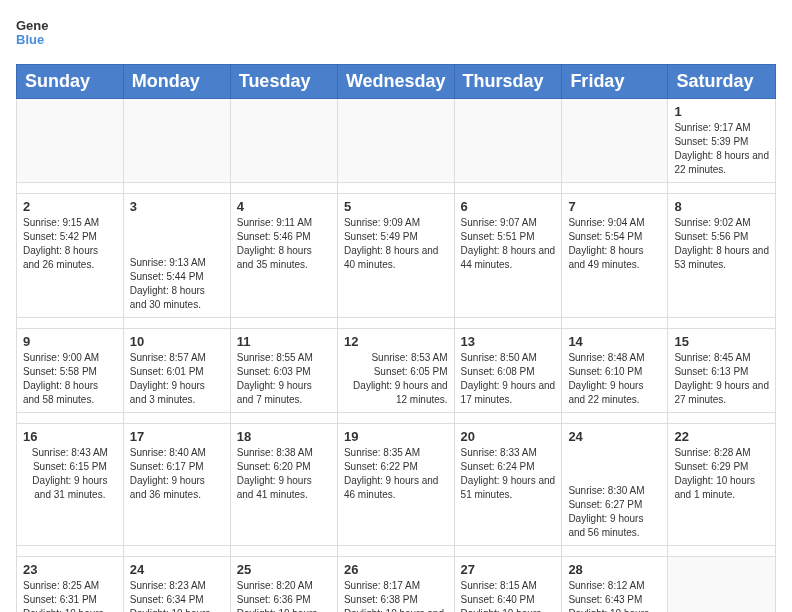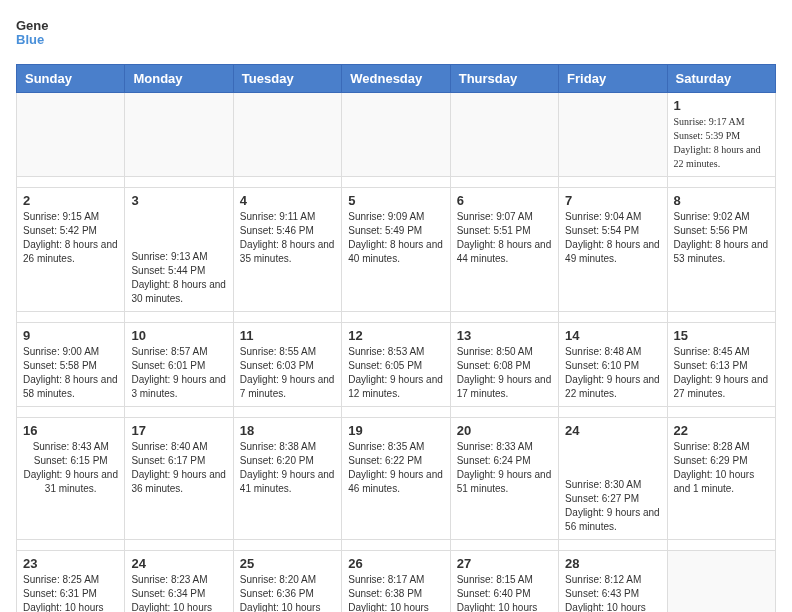--- a/index.html
+++ b/index.html
@@ -35,21 +35,21 @@
       font-weight: 300;
     }
     .calendar {
       width: 100%;
       border-collapse: collapse;
       border: 1px solid #ccc;
     }
     .calendar thead tr th {
       background-color: #4a7fcb;
       color: #fff;
-      font-size: 13px;
+      font-size: 18px;
       font-weight: bold;
       text-align: left;
       padding: 6px 8px;
       border: 1px solid #3a6ab8;
     }
     .calendar tbody tr td {
       vertical-align: top;
       border: 1px solid #ddd;
       padding: 5px 6px;
       width: calc(100% / 7);
@@ -110,21 +110,21 @@
   <tbody id="calendar-body">
   <tr>
         <td class="empty"></td>
         <td class="empty"></td>
         <td class="empty"></td>
         <td class="empty"></td>
         <td class="empty"></td>
         <td class="empty"></td>
         <td>
           <span class="day-number">1</span>
-          <div class="day-info" style="white-space: pre-line; font-family: Liberation Serif, serif;">Sunrise: 9:17 AM
+          <div class="day-info" style="white-space: pre-line;">Sunrise: 9:17 AM
 Sunset: 5:39 PM
 Daylight: 8 hours and 22 minutes.</div>
         </td>
       </tr>
       <tr class="row-spacer">
         <td></td>
         <td></td>
         <td></td>
         <td></td>
         <td></td>
@@ -198,21 +198,21 @@
 Daylight: 9 hours and 3 minutes.</div>
         </td>
         <td>
           <span class="day-number">11</span>
           <div class="day-info" style="white-space: pre-line;">Sunrise: 8:55 AM
 Sunset: 6:03 PM
 Daylight: 9 hours and 7 minutes.</div>
         </td>
         <td>
           <span class="day-number">12</span>
-          <div class="day-info" style="white-space: pre-line;">Sunrise: 8:53 AM
+          <div class="day-info" style="white-space: pre-line; text-align: right;">Sunrise: 8:53 AM
 Sunset: 6:05 PM
 Daylight: 9 hours and 12 minutes.</div>
         </td>
         <td>
           <span class="day-number">13</span>
           <div class="day-info" style="white-space: pre-line;">Sunrise: 8:50 AM
 Sunset: 6:08 PM
 Daylight: 9 hours and 17 minutes.</div>
         </td>
         <td>

